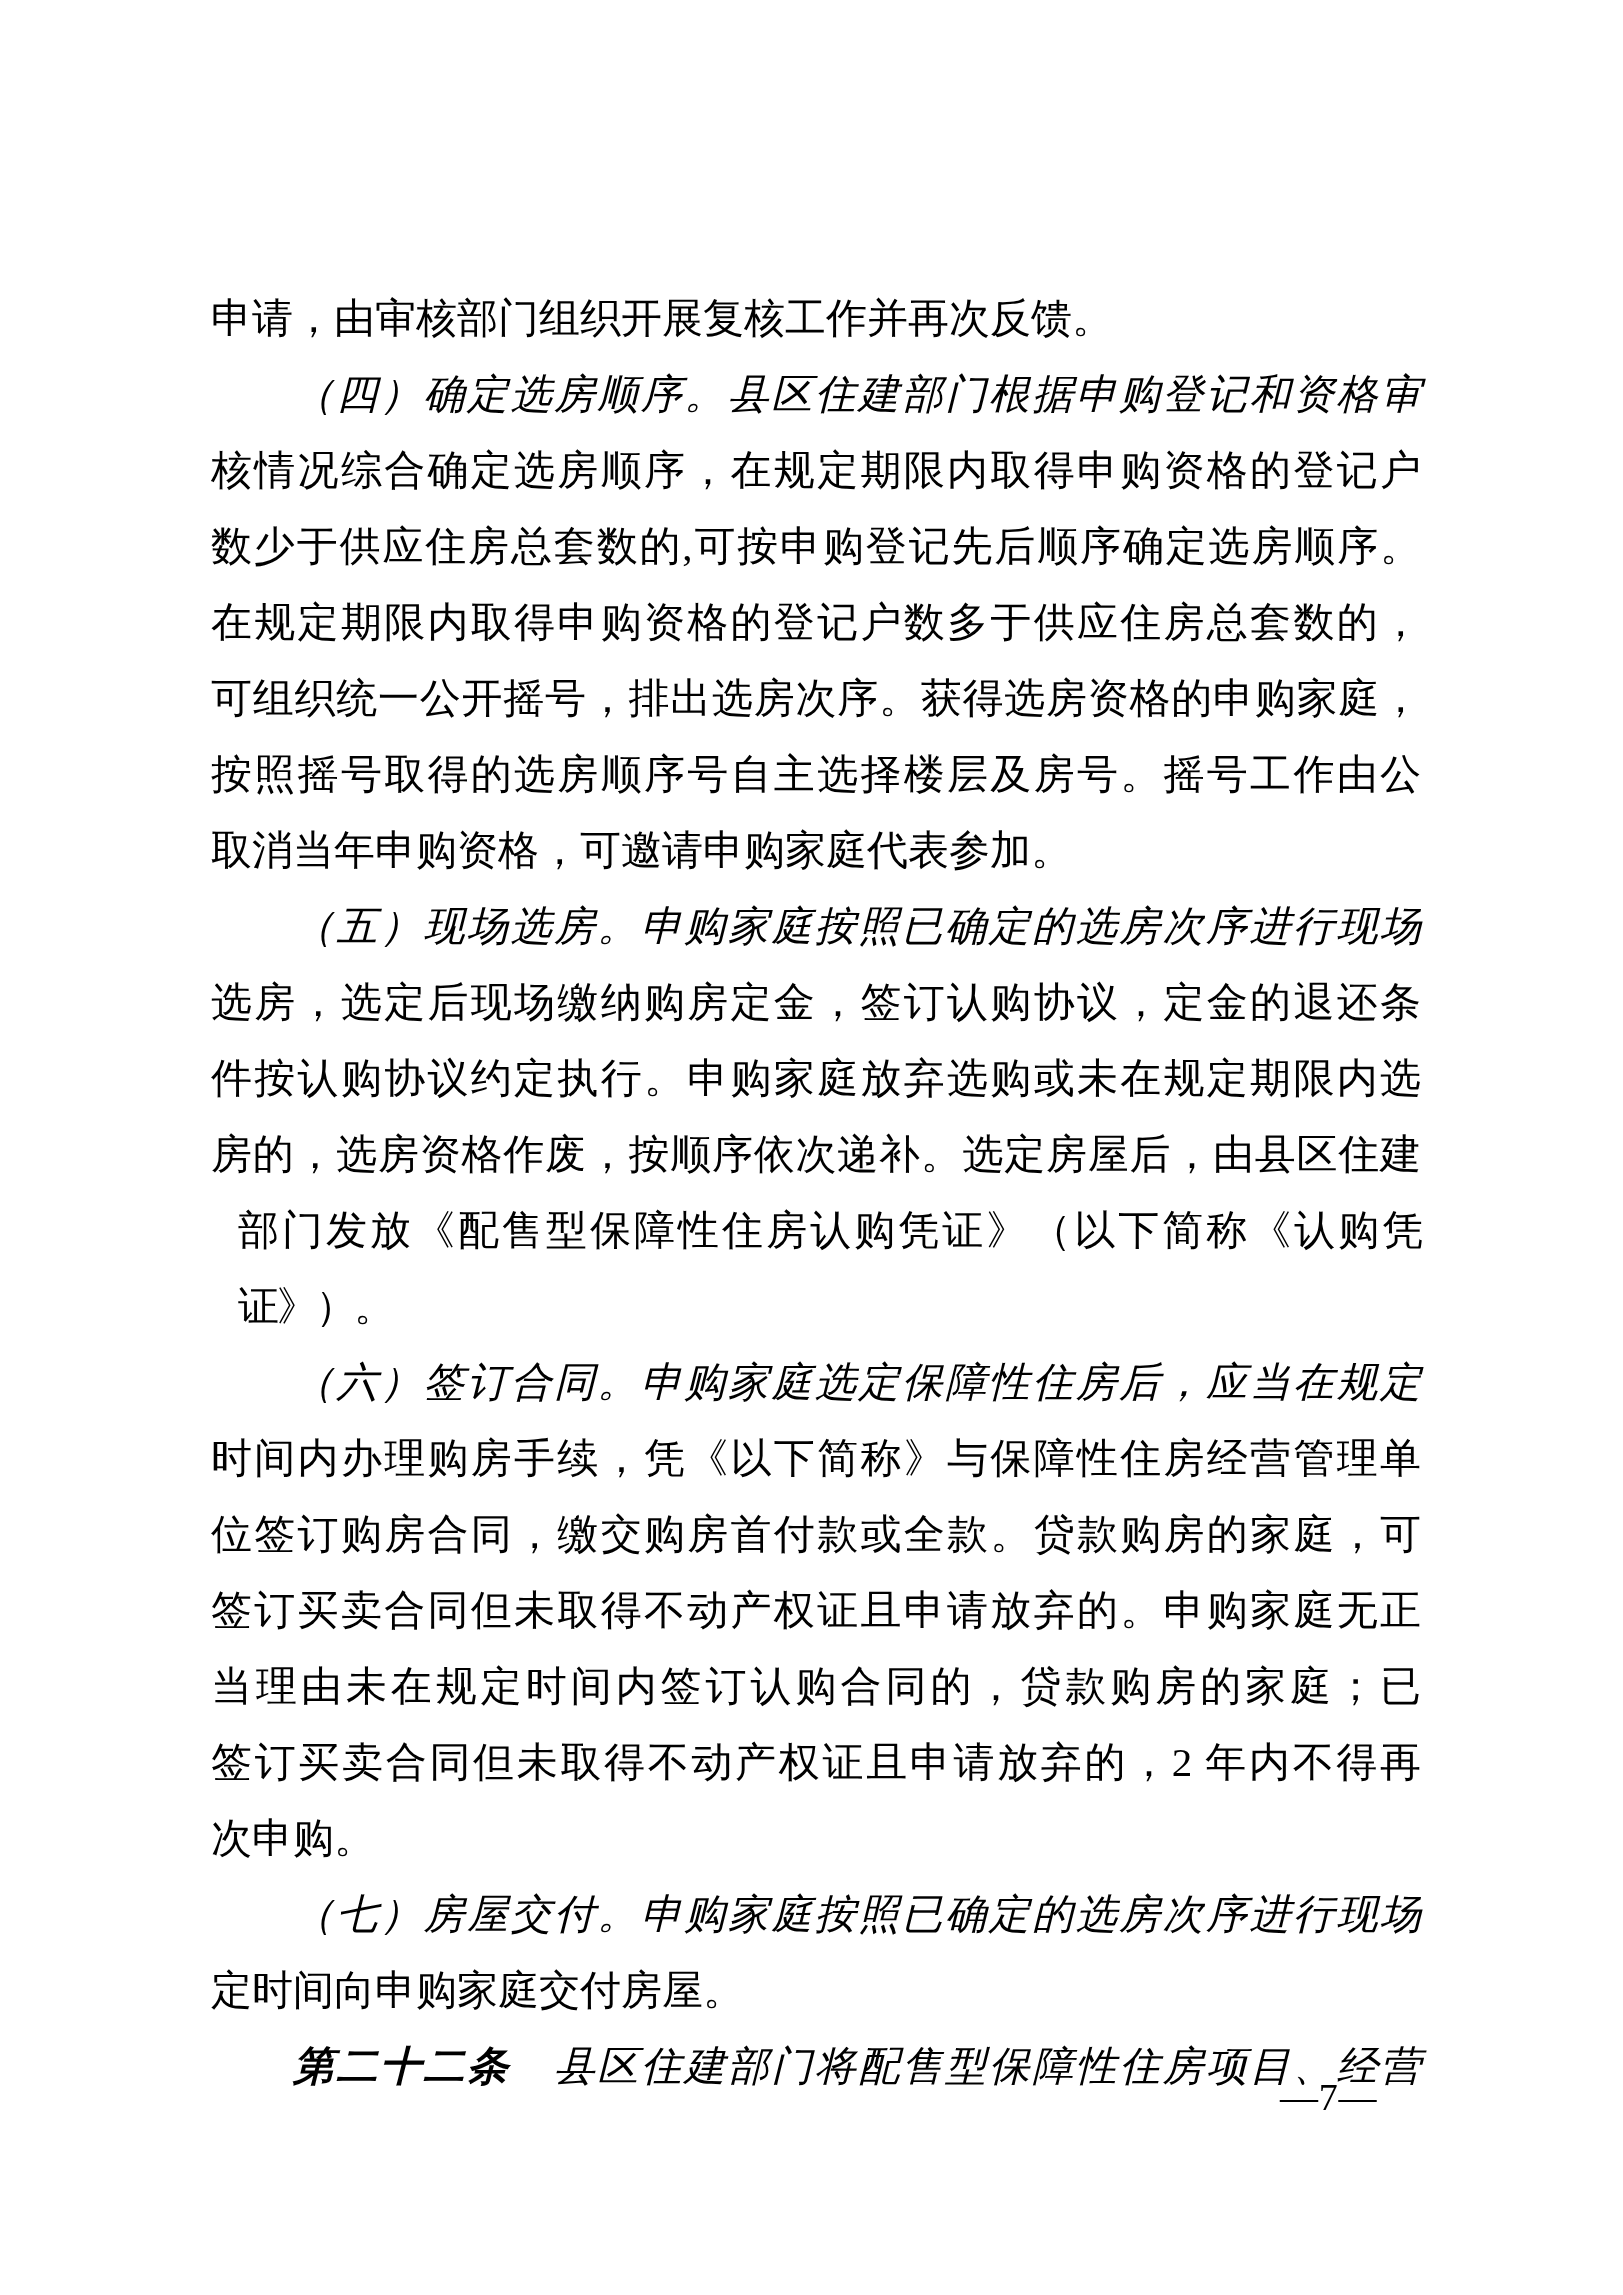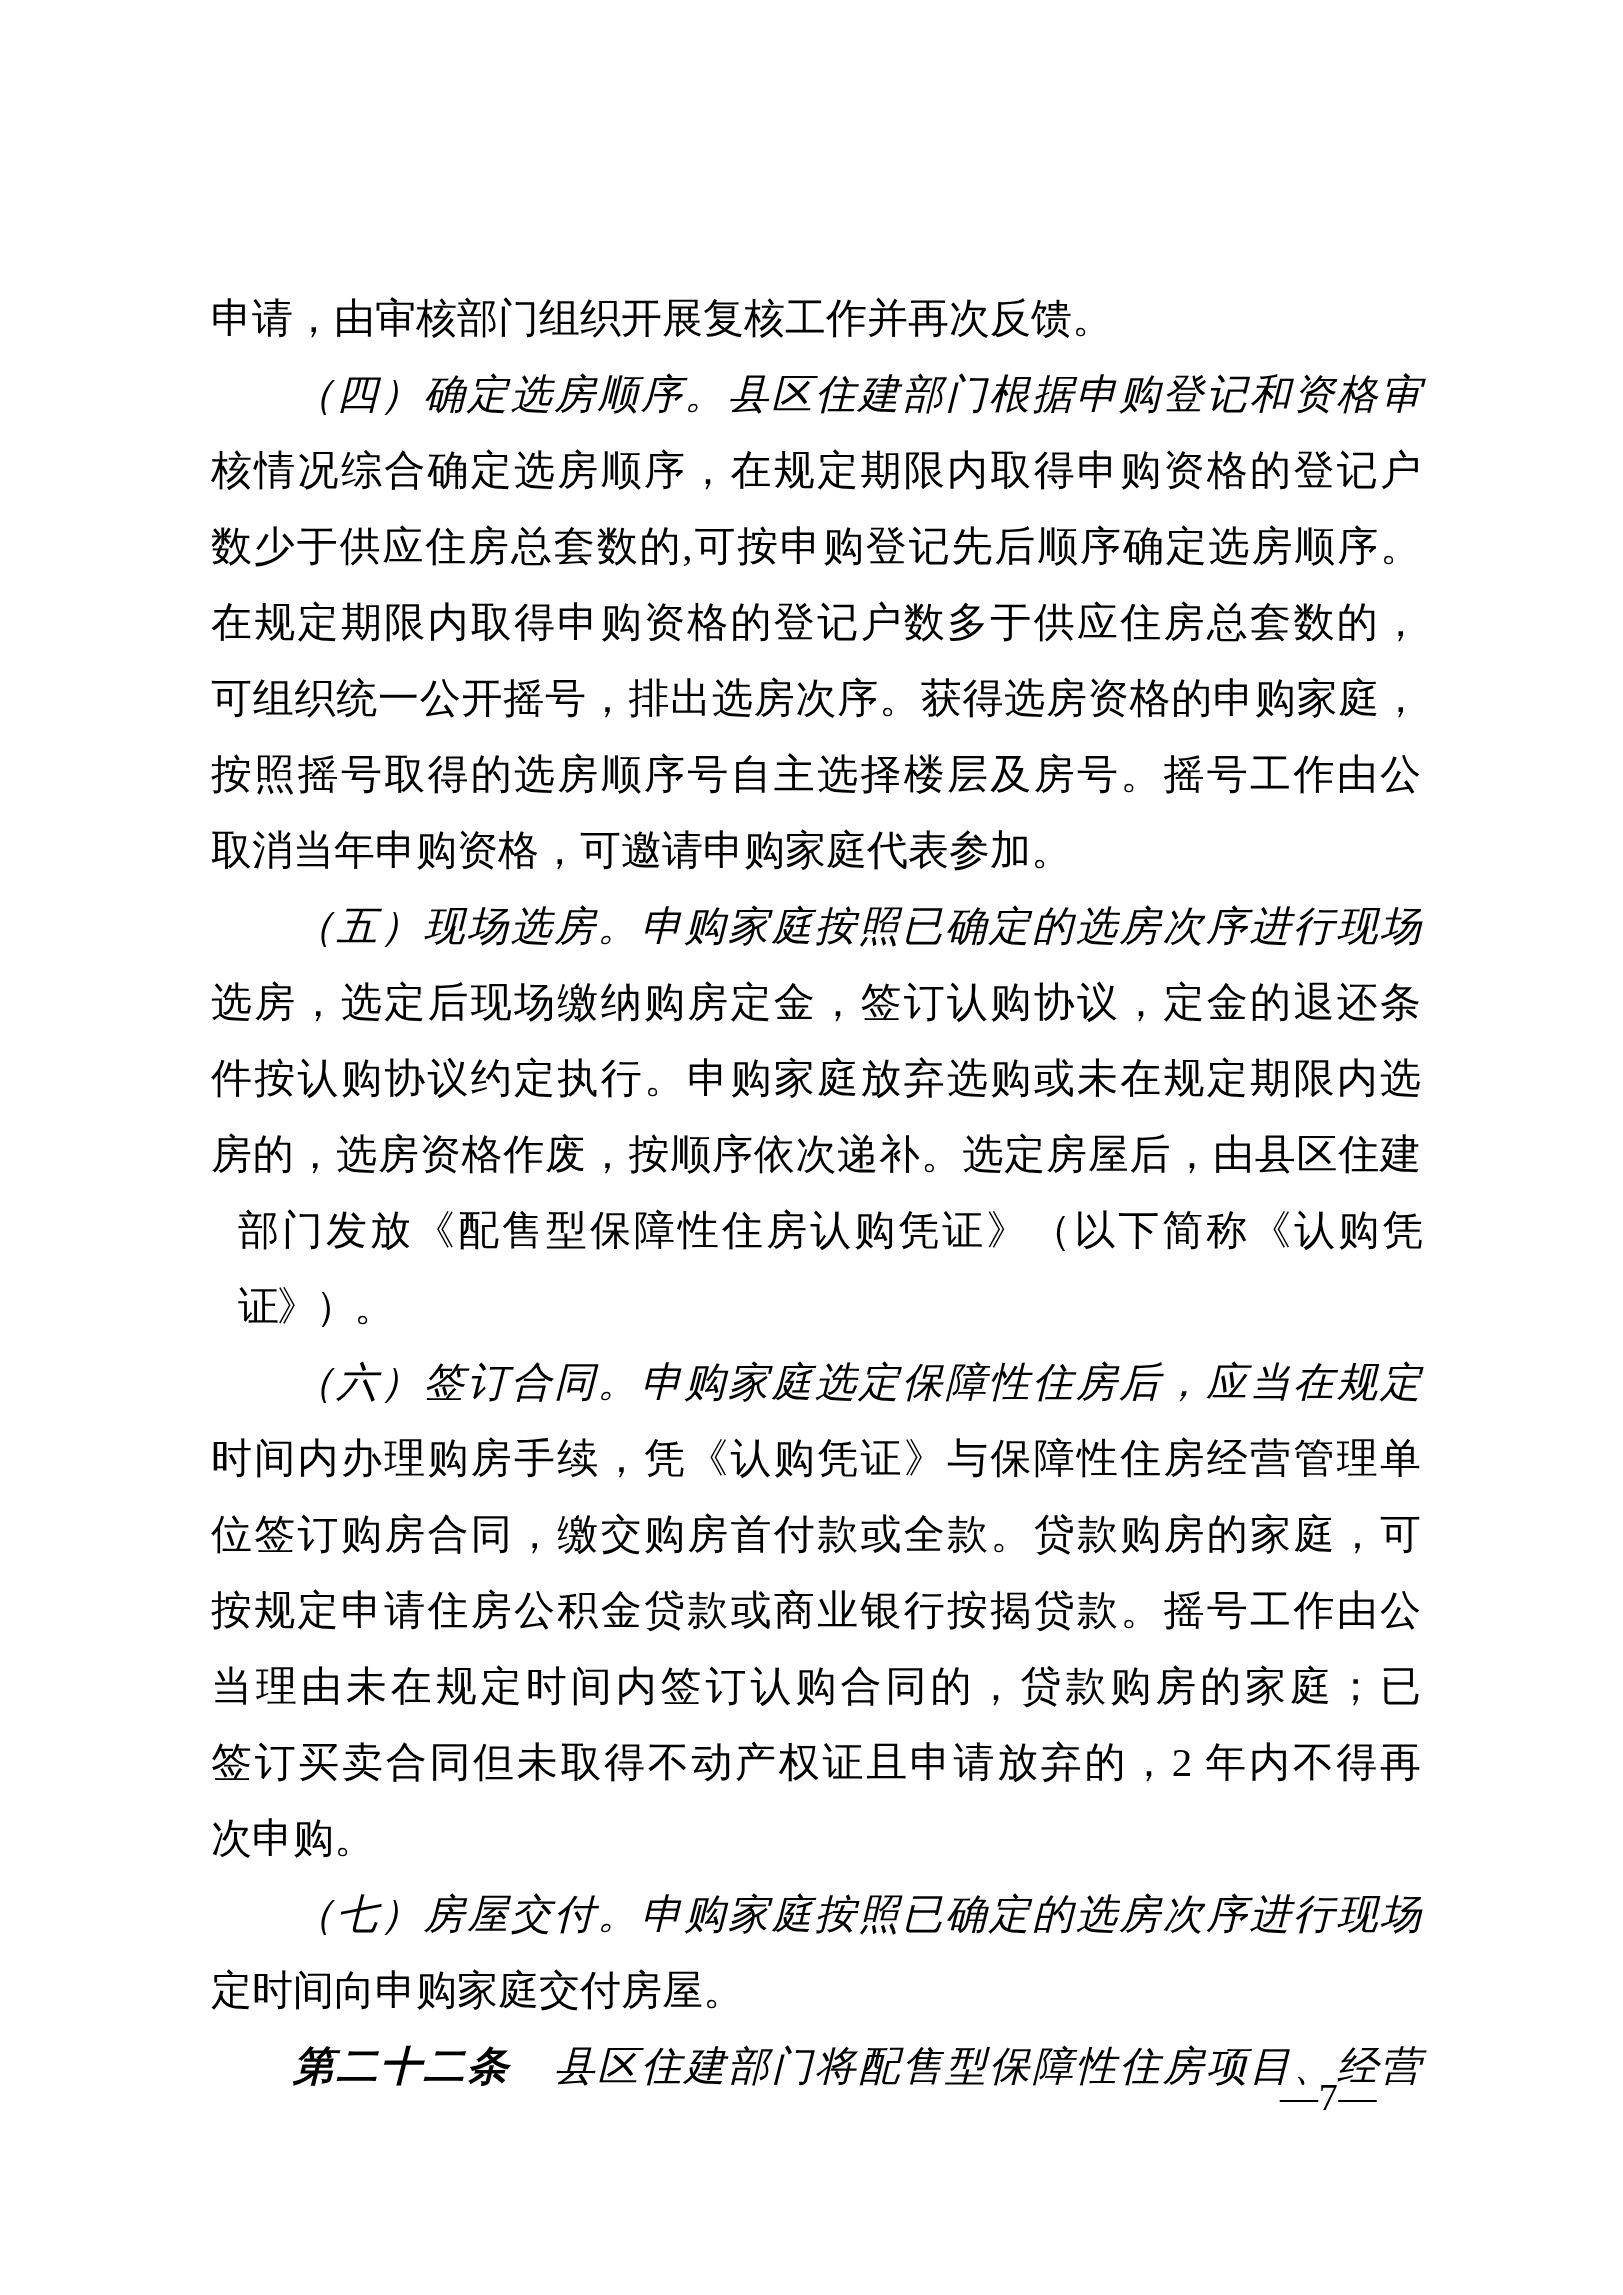--- a/index.html
+++ b/index.html
@@ -59,23 +59,23 @@
     <div class="line fill" style="">在规定期限内取得申购资格的登记户数多于供应住房总套数的，</div>
     <div class="line fill" style="">可组织统一公开摇号，排出选房次序。获得选房资格的申购家庭，</div>
     <div class="line fill" style="">按照摇号取得的选房顺序号自主选择楼层及房号。摇号工作由公</div>
     <div class="line" style="">取消当年申购资格，可邀请申购家庭代表参加。</div>
     <div class="line indent fill" style="">（五）现场选房。申购家庭按照已确定的选房次序进行现场</div>
     <div class="line fill" style="">选房，选定后现场缴纳购房定金，签订认购协议，定金的退还条</div>
     <div class="line fill" style="">件按认购协议约定执行。申购家庭放弃选购或未在规定期限内选</div>
     <div class="line fill" style="">房的，选房资格作废，按顺序依次递补。选定房屋后，由县区住建</div>
     <div class="line" style="letter-spacing: -2.3px; margin-left: 27px;">部门发放《配售型保障性住房认购凭证》（以下简称《认购凭证》）。</div>
     <div class="line indent fill" style="">（六）签订合同。申购家庭选定保障性住房后，应当在规定</div>
-    <div class="line fill" style="">时间内办理购房手续，凭《认购凭证》与保障性住房经营管理单</div>
+    <div class="line fill" style="">时间内办理购房手续，凭《以下简称》与保障性住房经营管理单</div>
     <div class="line fill" style="">位签订购房合同，缴交购房首付款或全款。贷款购房的家庭，可</div>
-    <div class="line fill" style="">按规定申请住房公积金贷款或商业银行按揭贷款。摇号工作由公</div>
+    <div class="line fill" style="">签订买卖合同但未取得不动产权证且申请放弃的。申购家庭无正</div>
     <div class="line fill" style="">当理由未在规定时间内签订认购合同的，贷款购房的家庭；已</div>
     <div class="line fill" style="">签订买卖合同但未取得不动产权证且申请放弃的，2 年内不得再</div>
     <div class="line" style="">次申购。</div>
     <div class="line indent fill" style="">（七）房屋交付。申购家庭按照已确定的选房次序进行现场</div>
     <div class="line" style="">定时间向申购家庭交付房屋。</div>
     <div class="line indent fill" style=""><b>第二十二条</b>　县区住建部门将配售型保障性住房项目、经营</div>
   </div>
 
 <div class="page-number">—7—</div>
 

